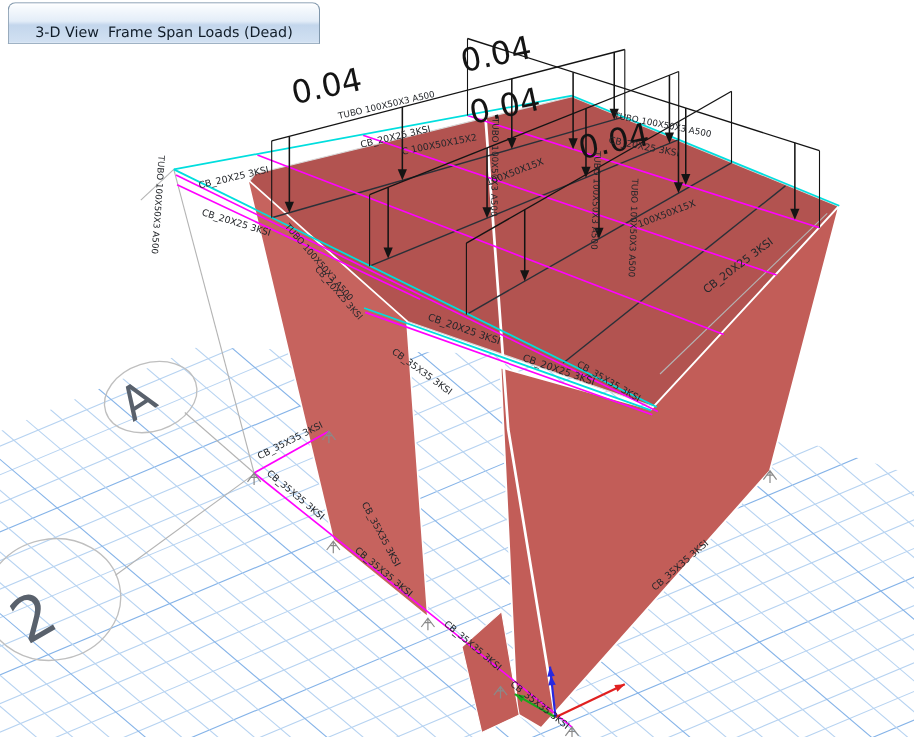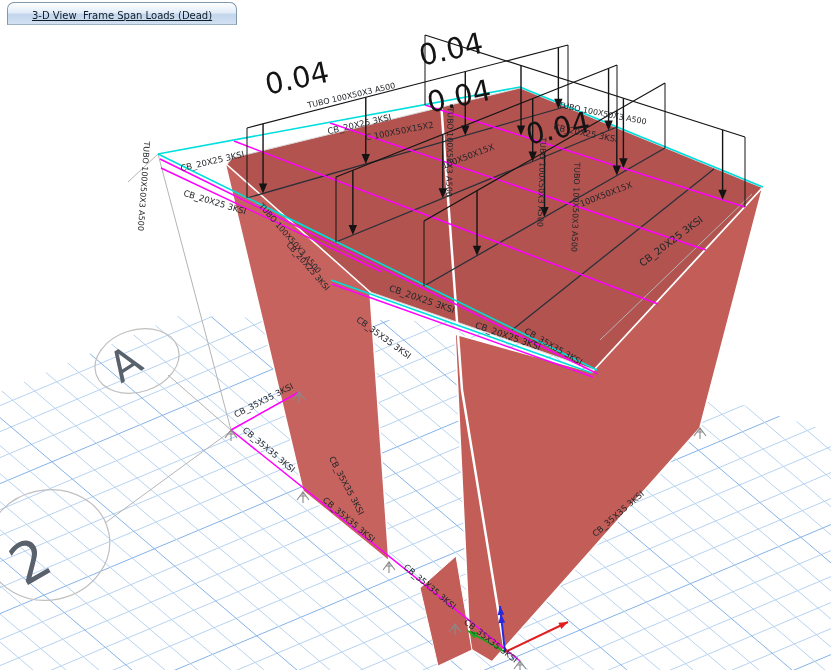--- a/index.html
+++ b/index.html
@@ -1,21 +1,21 @@
 <!DOCTYPE html>
 <html><head>
 <meta charset="utf-8">
 <style>
   html,body{margin:0;padding:0;background:#fff;width:831px;height:670px;overflow:hidden;
     font-family:"DejaVu Sans","Liberation Sans",sans-serif;}
   #stage{position:relative;width:831px;height:670px;background:#fff;}
-  #viewtab{position:absolute;top:2px;left:7px;height:17px;line-height:17px;padding:4px 24px 0 24px;
-    font-size:10px;color:#101c28;background:linear-gradient(#fdfeff,#e3edf8 45%,#c3d6ec 55%,#d2e1f2);
+  #viewtab{position:absolute;top:2px;left:7px;height:17px;line-height:17px;padding:19px 24px 0 24px;
+    font-size:13px;color:#101c28;background:linear-gradient(#fdfeff,#e3edf8 45%,#c3d6ec 55%,#d2e1f2);
     border:1px solid #8097ac;border-bottom-color:#9fb2c4;border-radius:7px 7px 0 0;white-space:pre;
-    box-shadow:inset 0 1px 0 #ffffff;text-decoration:underline;}
+    box-shadow:inset 0 1px 0 #ffffff;}
   svg text{font-family:"DejaVu Sans","Liberation Sans",sans-serif;}
 </style>
 </head>
 <body>
 
 <div id="stage">
   <svg id="scene" width="831" height="670" viewBox="0 0 831 670">
       <defs>
         <clipPath id="gclip">
           <polygon points="0,392 178,316 470,322 831,432 831,670 0,670"></polygon>

